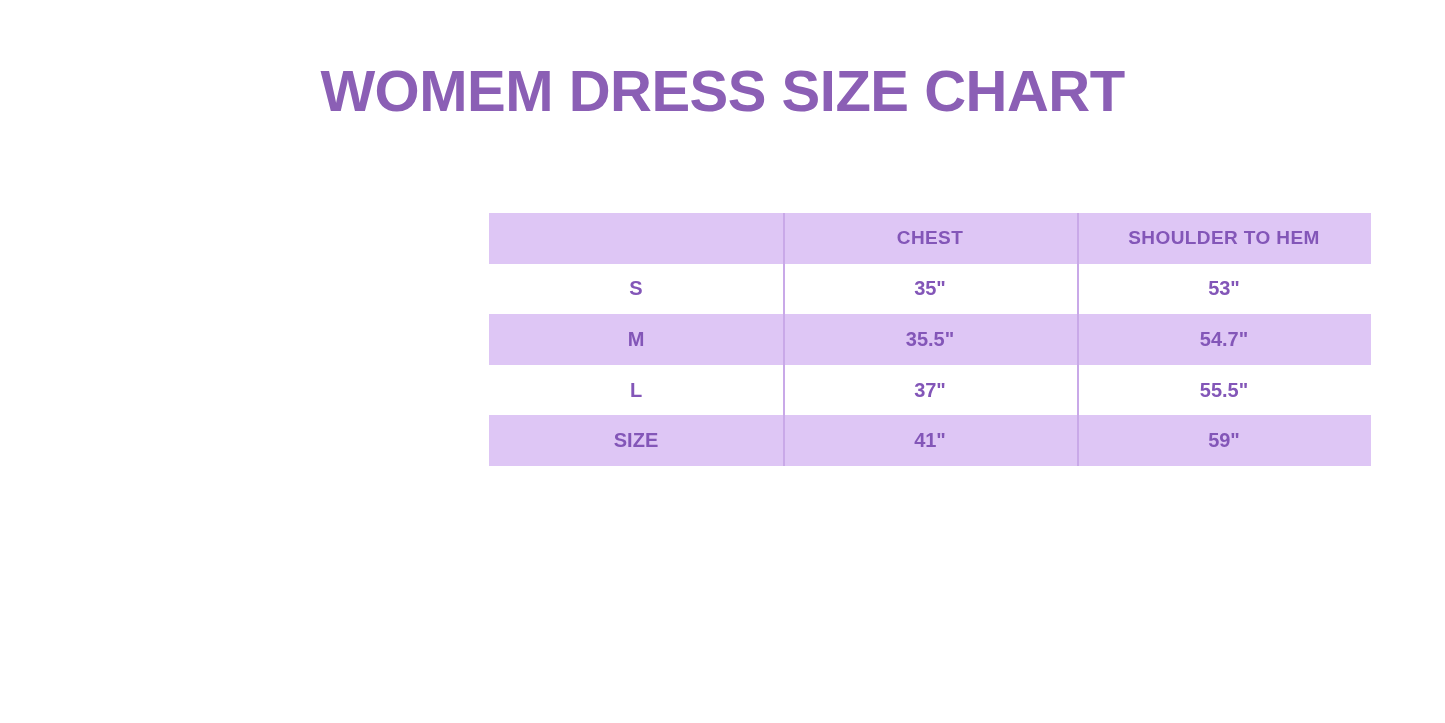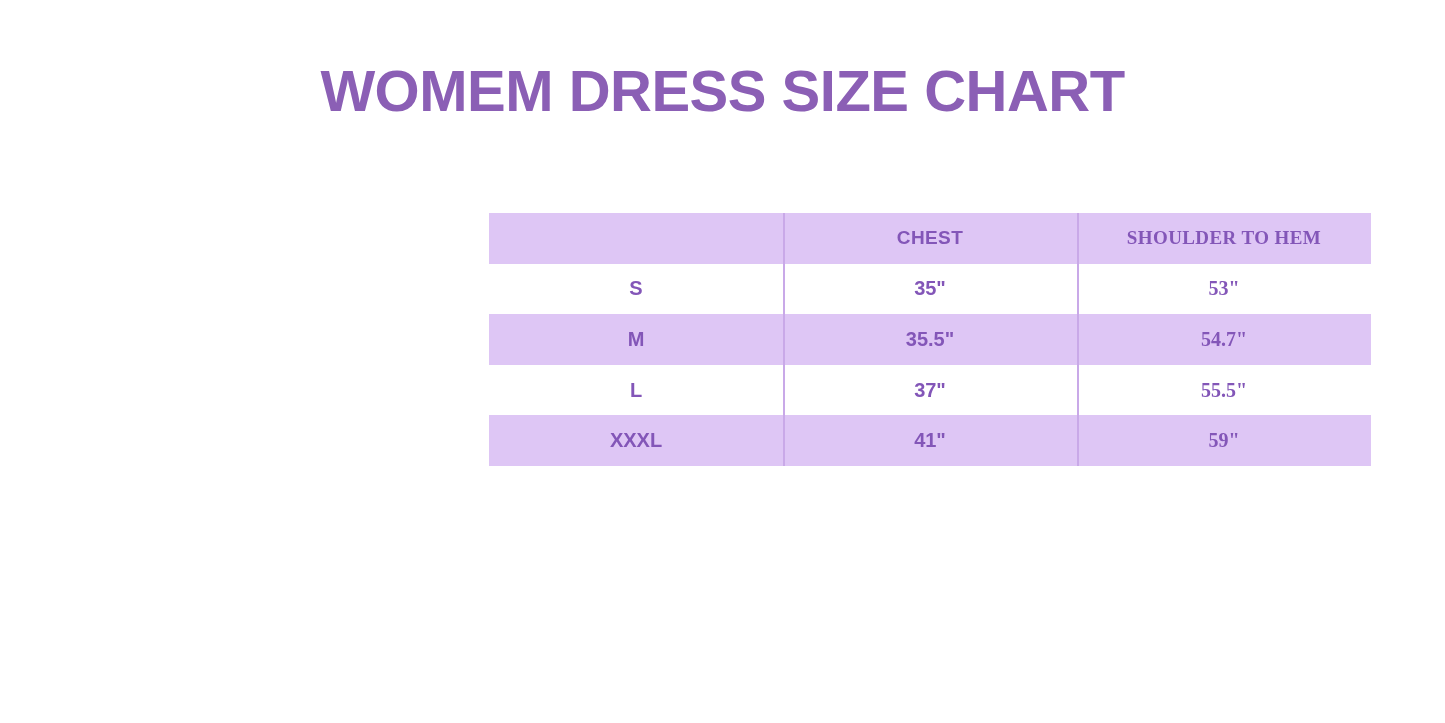--- a/index.html
+++ b/index.html
@@ -60,21 +60,21 @@
     font-size: 20px;
     font-weight: 700;
     color: #8356B8;
     border: 0;
     position: relative;
   }
 
   
   .col-size  { width: 294px; }
   .col-chest { width: 294px; }
-  .col-hem   { width: 294px; font-family: Liberation Serif, serif; }
+  .col-hem   { width: 294px; }
 
   
   tr.row-shaded th,
   tr.row-shaded td {
     background: #DEC6F5;
   }
   tr.row-plain th,
   tr.row-plain td {
     background: #ffffff;
   }
@@ -128,21 +128,21 @@
 
       <tr class="row-plain">
         <td class="col-size">L</td>
         <td class="col-chest">37"</td>
         <td class="col-hem">55.5"</td>
       </tr>
 
 
 
       <tr class="row-shaded">
-        <td class="col-size">XXXL</td>
+        <td class="col-size">SIZE</td>
         <td class="col-chest">41"</td>
         <td class="col-hem">59"</td>
       </tr>
 
     </tbody>
   </table>
 
 </div>
 
 </body></html>

